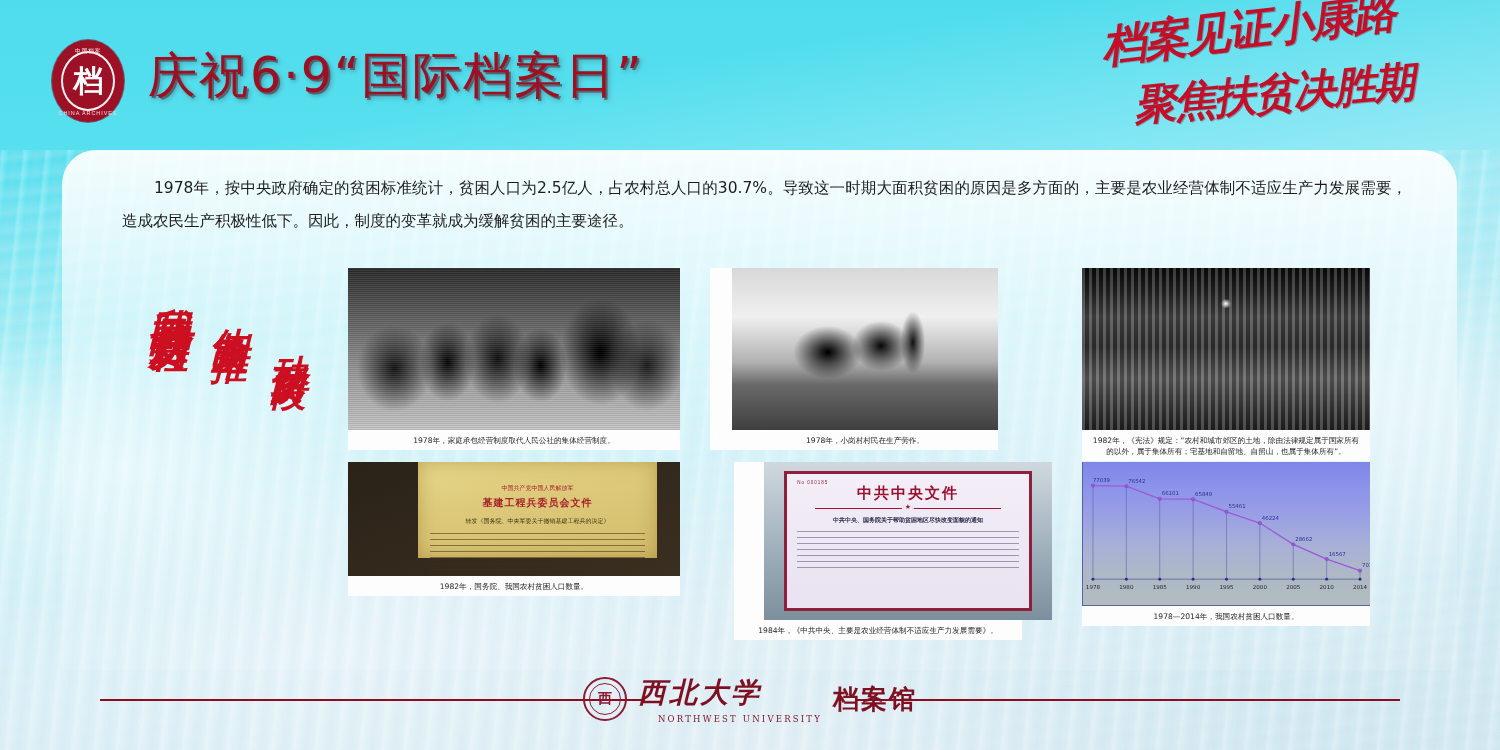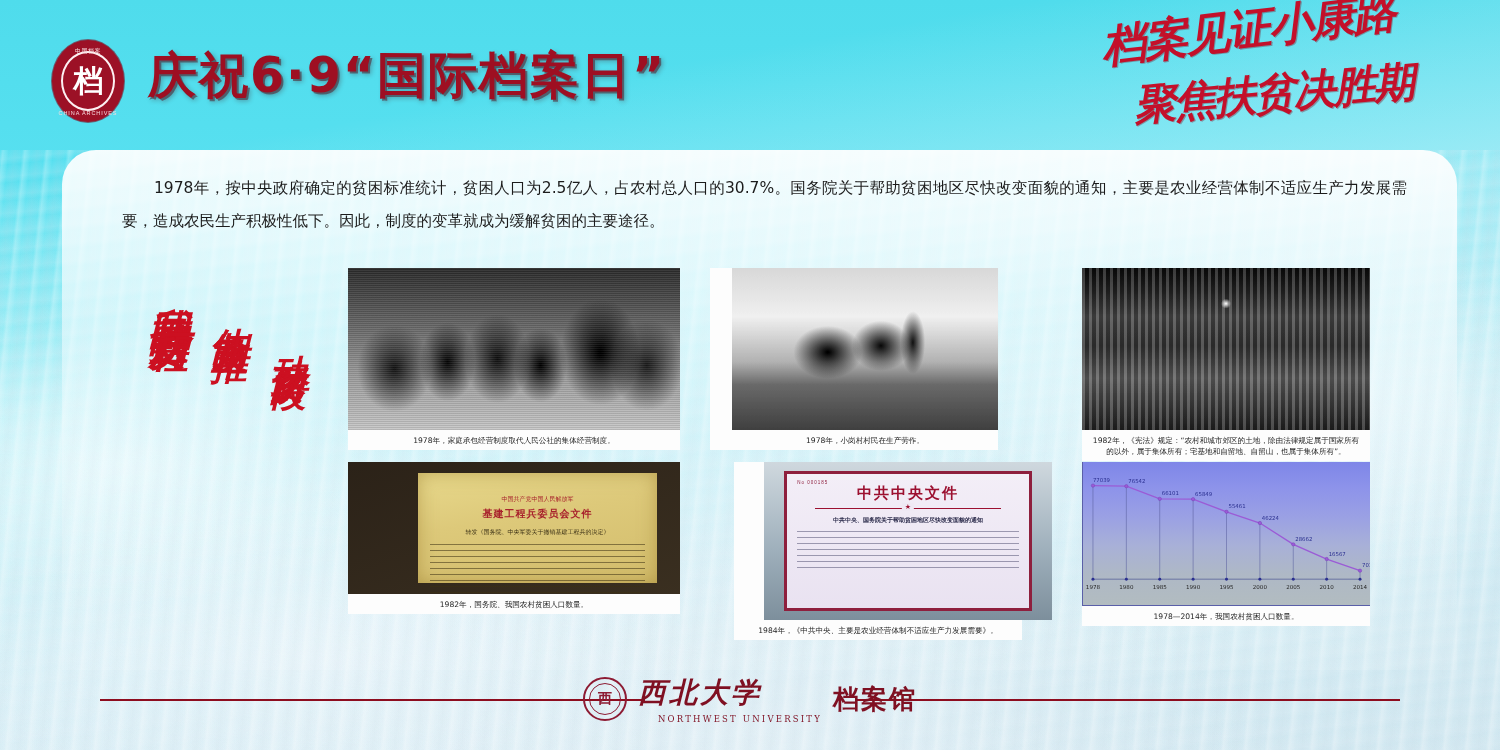--- a/index.html
+++ b/index.html
@@ -60,21 +60,21 @@
   }
   #emblem .arc-top, #emblem .arc-bottom {
     position:absolute; left:0; right:0; text-align:center;
     color:#f7d9de; font-size:6px; letter-spacing:.6px;
   }
   #emblem .arc-top { top:7px; }
   #emblem .arc-bottom { bottom:6px; font-size:5.5px; letter-spacing:.9px; }
 
   #main-title {
     position:absolute; left:148px; top:43px;
-    font-size:49px; font-weight:bold; color:#9e0f22;
+    font-size:49px; font-weight:normal; color:#9e0f22;
     font-family:"DejaVu Sans","Liberation Sans",sans-serif;
     letter-spacing:2px;
     text-shadow:2px 2px 0 rgba(80,0,12,.45), 3px 3px 5px rgba(60,0,10,.3);
     white-space:nowrap;
   }
   #title-rule {
     position:absolute; left:60px; top:125px; width:700px; height:3px;
     background:linear-gradient(90deg,#8d0d1f 0%, #a31navy 0%, #8d0d1f 60%, rgba(141,13,31,0) 100%);
   }
 
@@ -177,23 +177,23 @@
     height:162px;
     background:
       radial-gradient(circle 5px at 50% 22%, #f3f3f3 0%, rgba(243,243,243,0) 100%),
       repeating-linear-gradient(90deg, rgba(255,255,255,.18) 0 3px, rgba(0,0,0,.10) 3px 7px),
       linear-gradient(180deg,#1a1a1a 0%,#2e2e2e 14%,#4a4a4a 30%,#3a3a3a 48%,#5c5c5c 68%,#2c2c2c 100%);
     filter:grayscale(1) contrast(1.15);
   }
 
   
   .ph-doc-yellow{
-    height:132px;
+    height:114px;
     background:linear-gradient(160deg,#2b2218 0%,#3a2f20 100%);
-    display:flex; align-items:center; justify-content:center;padding-left:47px;
+    display:flex; align-items:flex-start; justify-content:center;padding-left:47px;
   }
   .doc-sheet{
     width:84%; height:84%;
     background:linear-gradient(170deg,#e8d98c 0%,#ddc97a 40%,#d3bd6c 100%);
     box-shadow:inset 0 0 18px rgba(150,120,40,.5);
     padding:10px 12px; position:relative;
   }
   .doc-sheet .t1{ font-size:6px; color:#a8222c; text-align:center; margin-top:12px; }
   .doc-sheet .t2{ font-size:10px; color:#a8222c; text-align:center; font-weight:bold; margin-top:3px; letter-spacing:1px;}
   .doc-sheet .t3{ font-size:6px; color:#3a2f14; text-align:center; margin-top:7px; line-height:9px;}
@@ -289,21 +289,21 @@
     <div id="title-rule"></div>
 
     <div id="slogan">
       <div class="cal l1">档案见证小康路</div>
       <div class="cal l2">聚焦扶贫决胜期</div>
     </div>
   </div>
 
   <div id="panel">
 
-    <div id="intro">1978年，按中央政府确定的贫困标准统计，贫困人口为2.5亿人，占农村总人口的30.7%。国务院关于帮助贫困地区尽快改变面貌的通知，主要是农业经营体制不适应生产力发展需要，造成农民生产积极性低下。因此，制度的变革就成为缓解贫困的主要途径。</div>
+    <div id="intro">1978年，按中央政府确定的贫困标准统计，贫困人口为2.5亿人，占农村总人口的30.7%。导致这一时期大面积贫困的原因是多方面的，主要是农业经营体制不适应生产力发展需要，造成农民生产积极性低下。因此，制度的变革就成为缓解贫困的主要途径。</div>
 
     <div id="vcal">
       <div class="vcol" id="vcol1">我国的扶贫历程</div>
       <div class="vcol" id="vcol2">体制改革推</div>
       <div class="vcol" id="vcol3">动扶贫阶段</div>
     </div>
 
     <div class="card" id="card1">
       <div class="photo ph-villagers"></div>
       <div class="cap">1978年，家庭承包经营制度取代人民公社的集体经营制度。</div>

